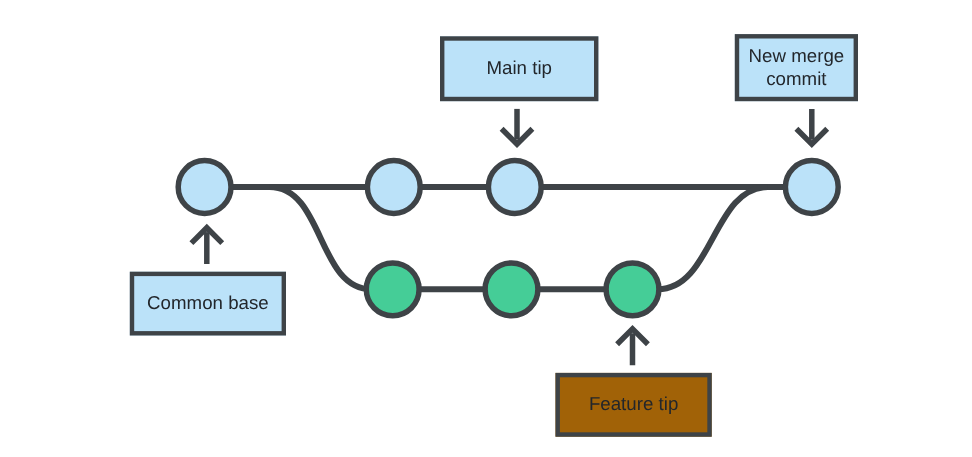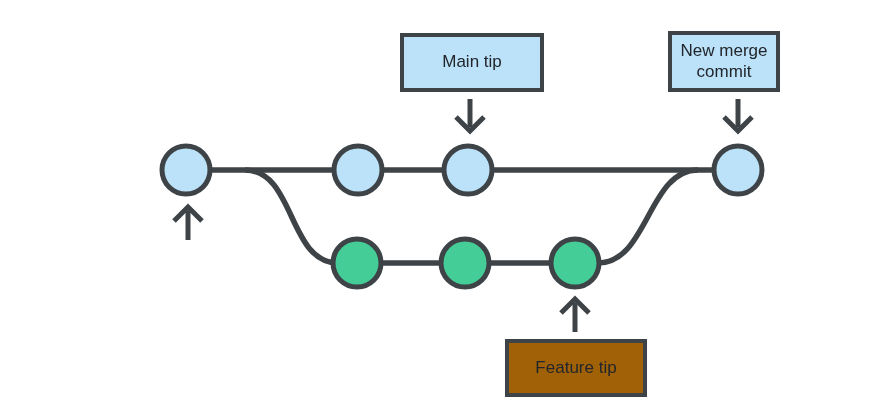--- a/index.html
+++ b/index.html
@@ -81,18 +81,21 @@
   </svg>
 
   <div class="label-box box-blue pos-main-tip">
     <span>Main tip</span>
   </div>
 
   <div class="label-box box-blue pos-new-merge">
     <span>New merge commit</span>
   </div>
 
+  <div class="label-box box-blue pos-common">
+    <span>Common base</span>
+  </div>
 
   <div class="label-box box-green pos-feature">
     <span>Feature tip</span>
   </div>
 
 </div>
 
 </body></html>

